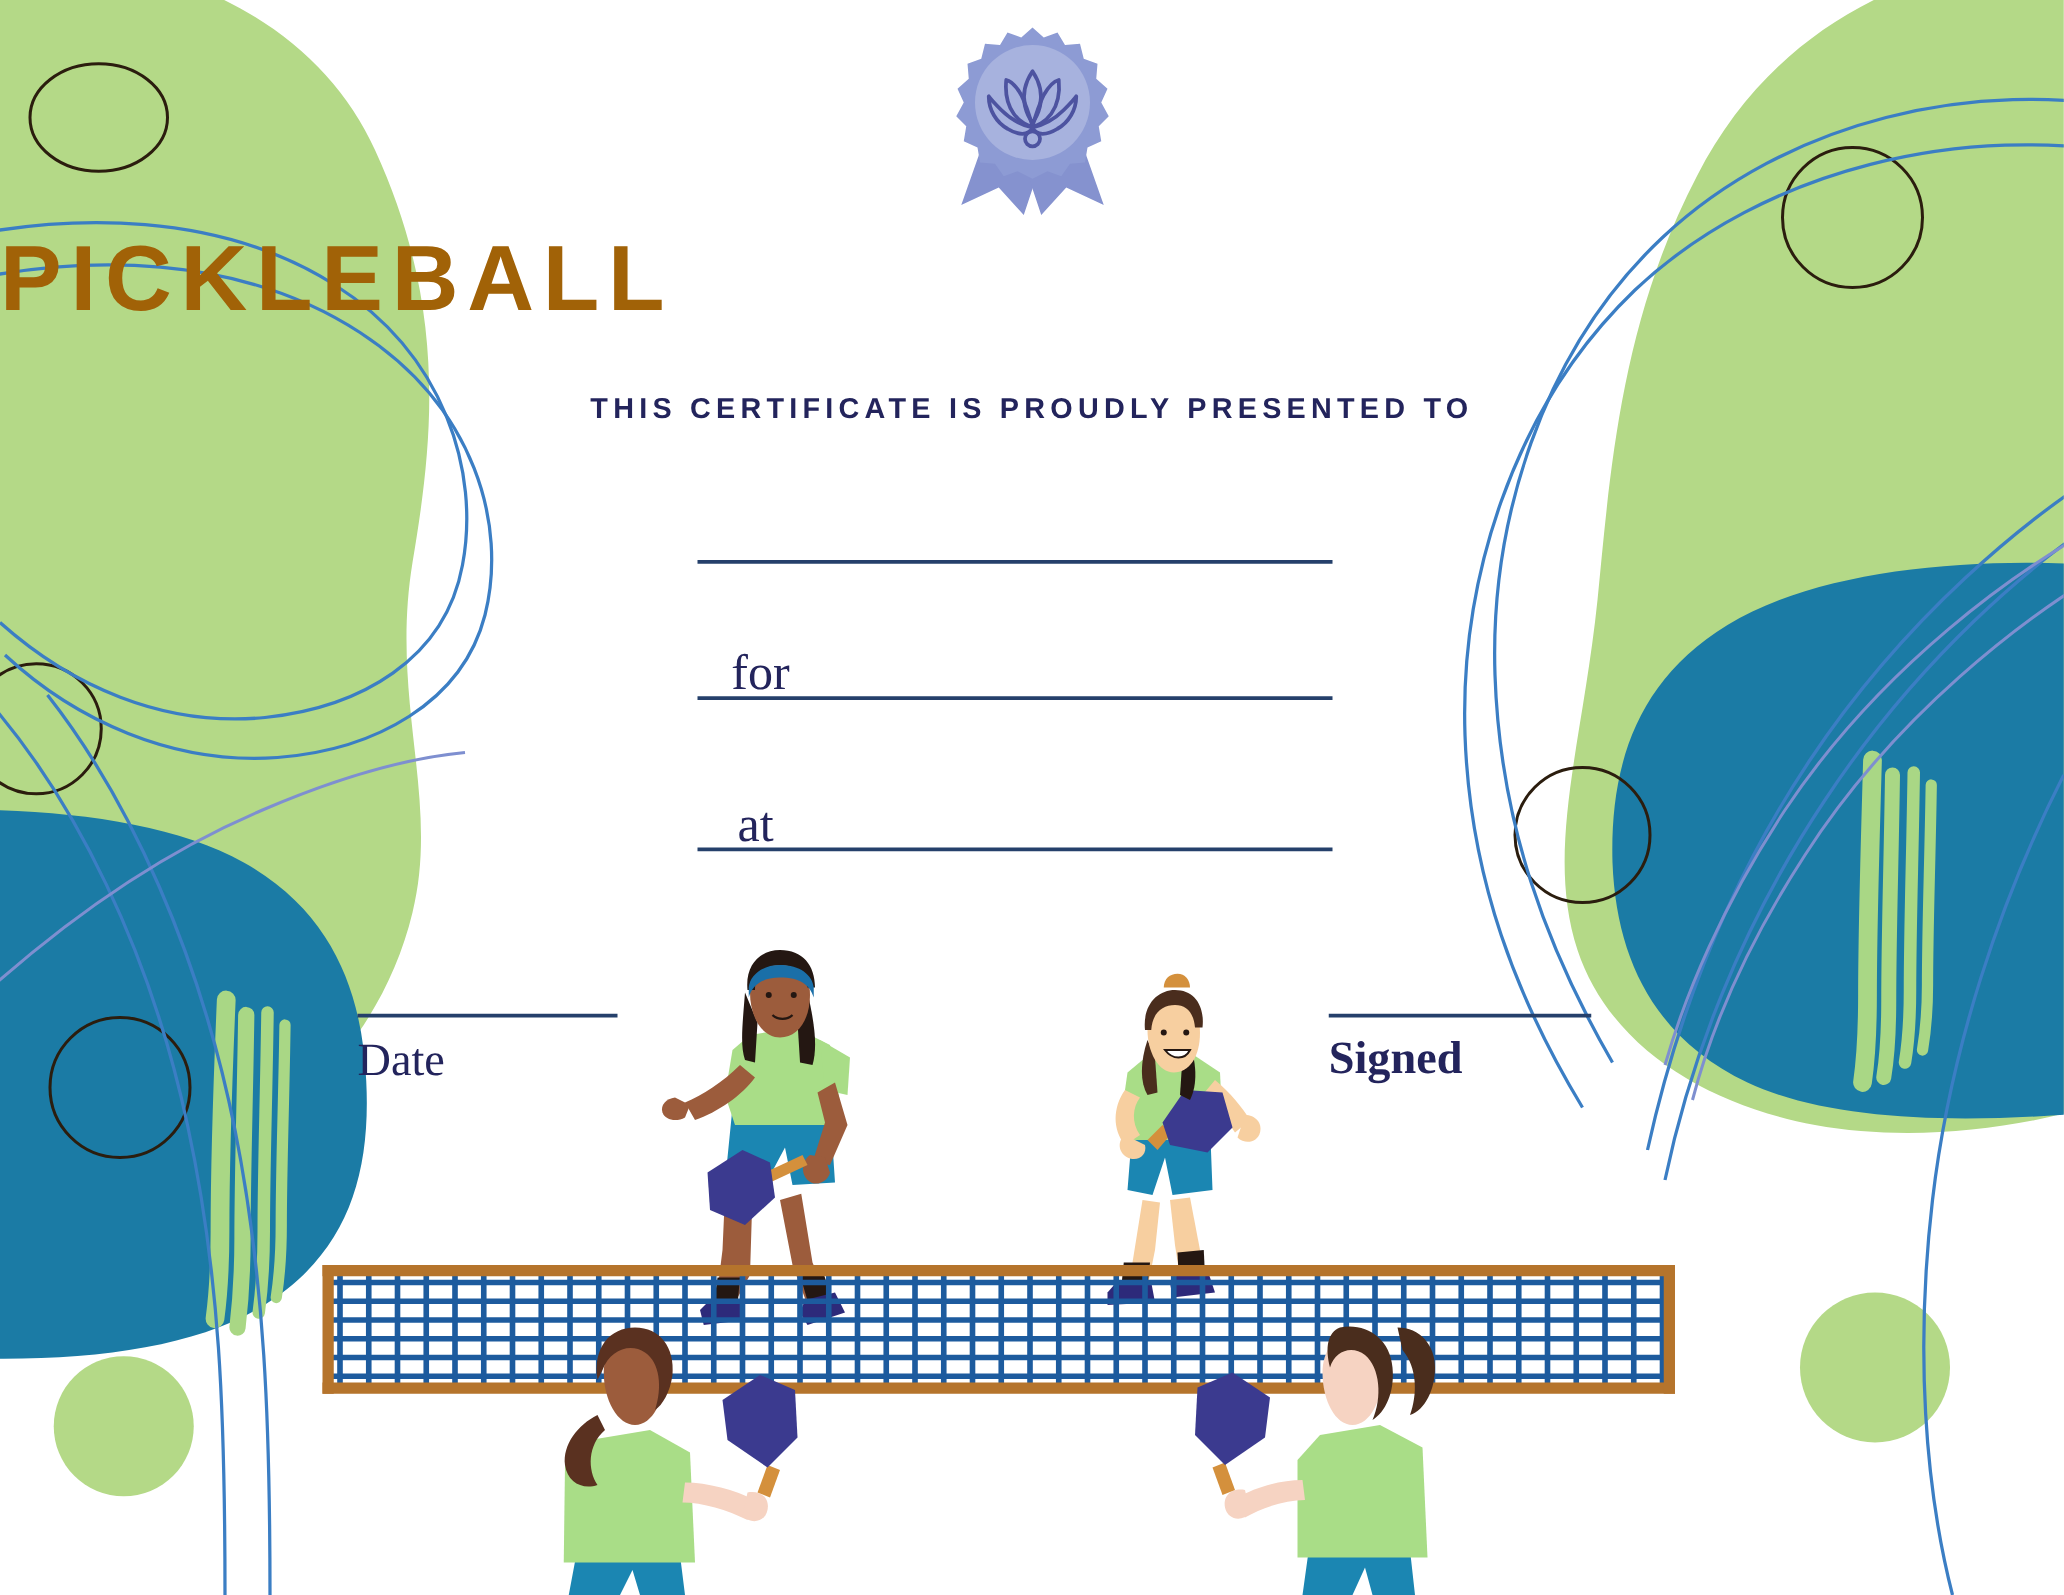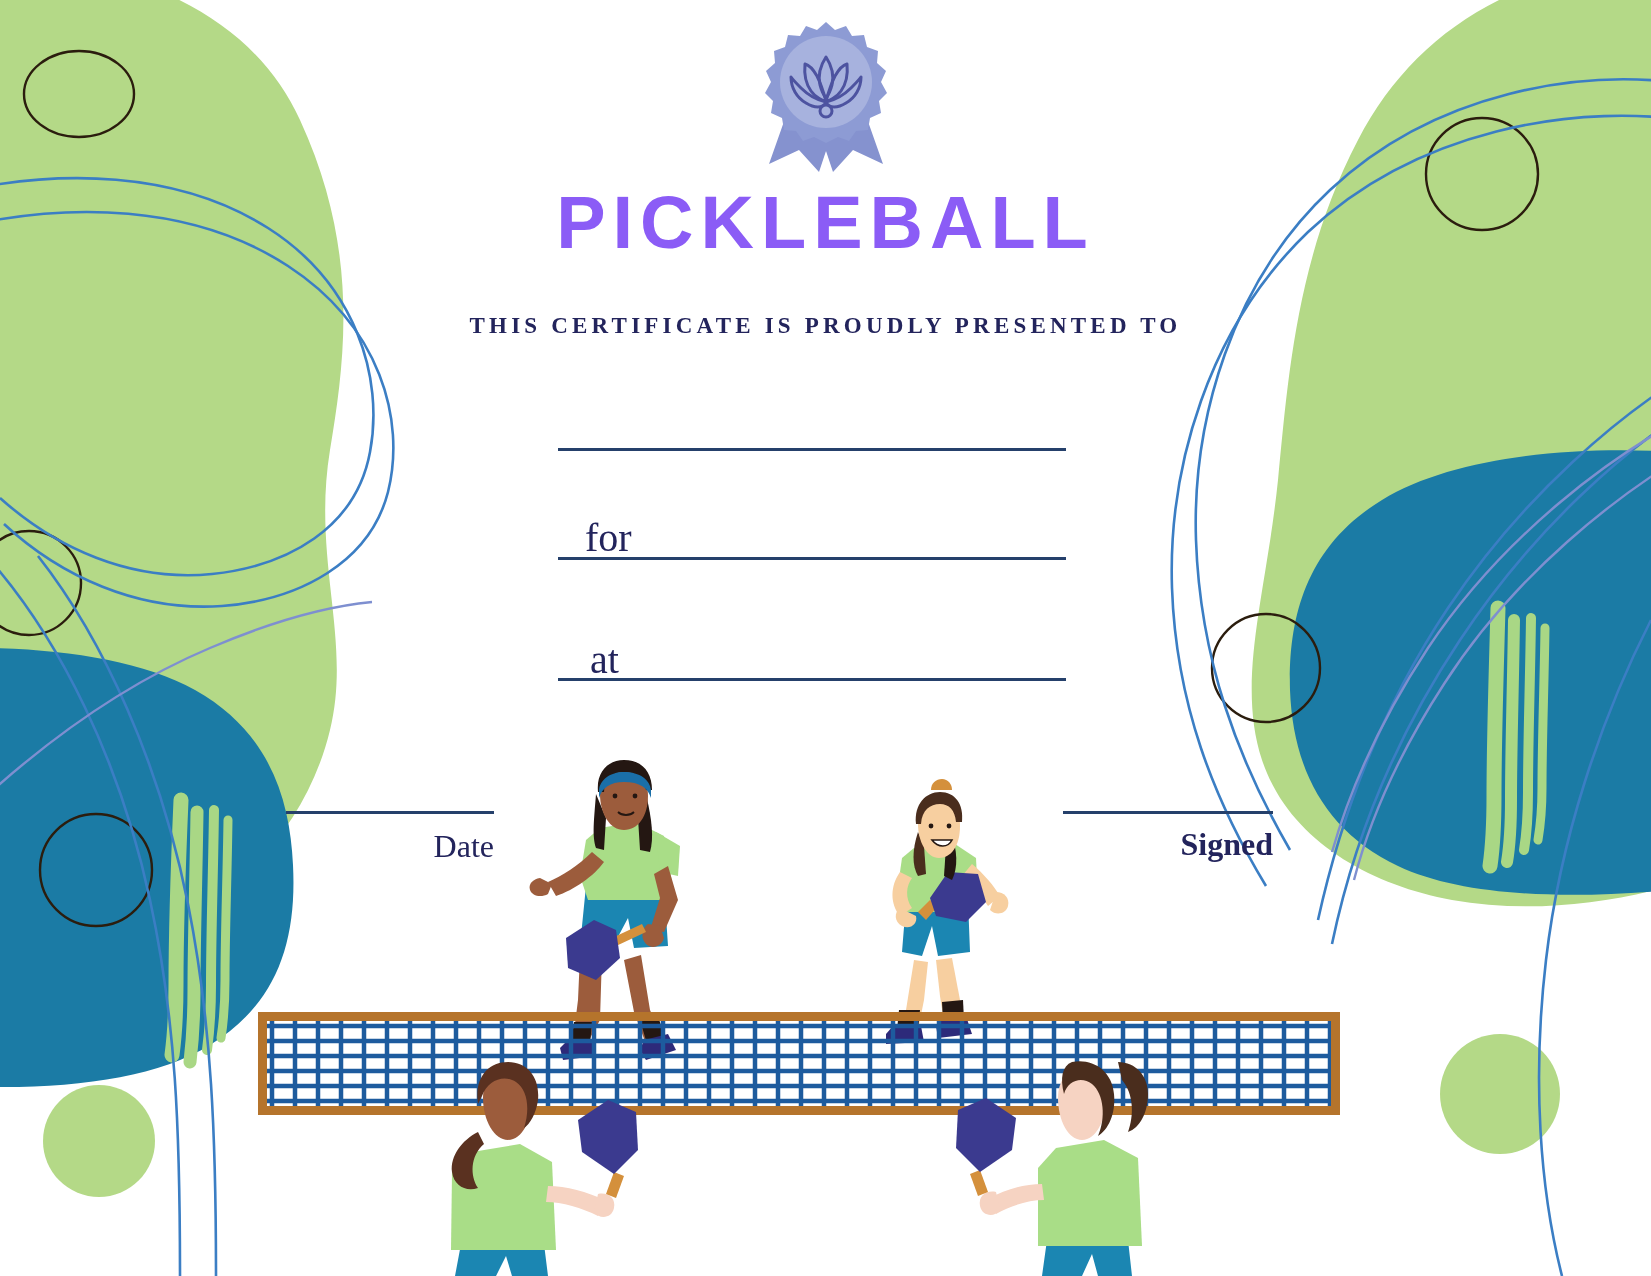--- a/index.html
+++ b/index.html
@@ -19,31 +19,30 @@
   .bg-svg { position:absolute; top:0; left:0; width:1651px; height:1276px; }
   .fg { position:absolute; top:0; left:0; width:1651px; height:1276px; }
 
   
   .badge-wrap {
     position:absolute; left:0; right:0; top:14px;
     display:flex; justify-content:center; align-items:flex-start;
   }
   .title {
     position:absolute; left:0; right:0; top:186px;
-    text-align:center;
     font-family:"Liberation Sans", sans-serif;
     font-size:74px; font-weight:700;
     letter-spacing:7px;
-    color:#8b5cf6;
+    color:#a16207;
     line-height:1;
   }
   .subtitle {
     position:absolute; left:0; right:0; top:313px;
     text-align:center;
-    font-family:Liberation Serif, serif;
+    font-family:Liberation Sans, sans-serif;
     font-size:23px; font-weight:600;
     letter-spacing:4.2px;
     color:#23245c;
   }
 
   
   .rule {
     position:absolute;
     height:3px; background:#25406b;
   }
@@ -59,22 +58,22 @@
   .prefix-for { left:585px; top:518px; }
   .prefix-at  { left:590px; top:640px;text-align:right; }
 
   .sig-rule { position:absolute; height:3px; background:#25406b; }
   .sig-rule-date   { left:286px; top:811px; width:208px; }
   .sig-rule-signed { left:1063px; top:811px; width:210px; }
 
   .sig-label {
     position:absolute;
     font-family:"Liberation Serif", serif;
-    font-size:32px; color:#23245c; line-height:1;
-    text-align:right;
+    font-size:37px; color:#23245c; line-height:1;
+    text-align:left;
   }
   .sig-label-date   { left:286px; top:830px; width:208px; }
   .sig-label-signed { left:1063px; top:828px; width:210px;font-weight:bold; }
 </style>
 </head>
 <body>
 
 <div id="cert">
 
   <svg class="bg-svg" viewBox="0 0 1651 1276" aria-hidden="true">

